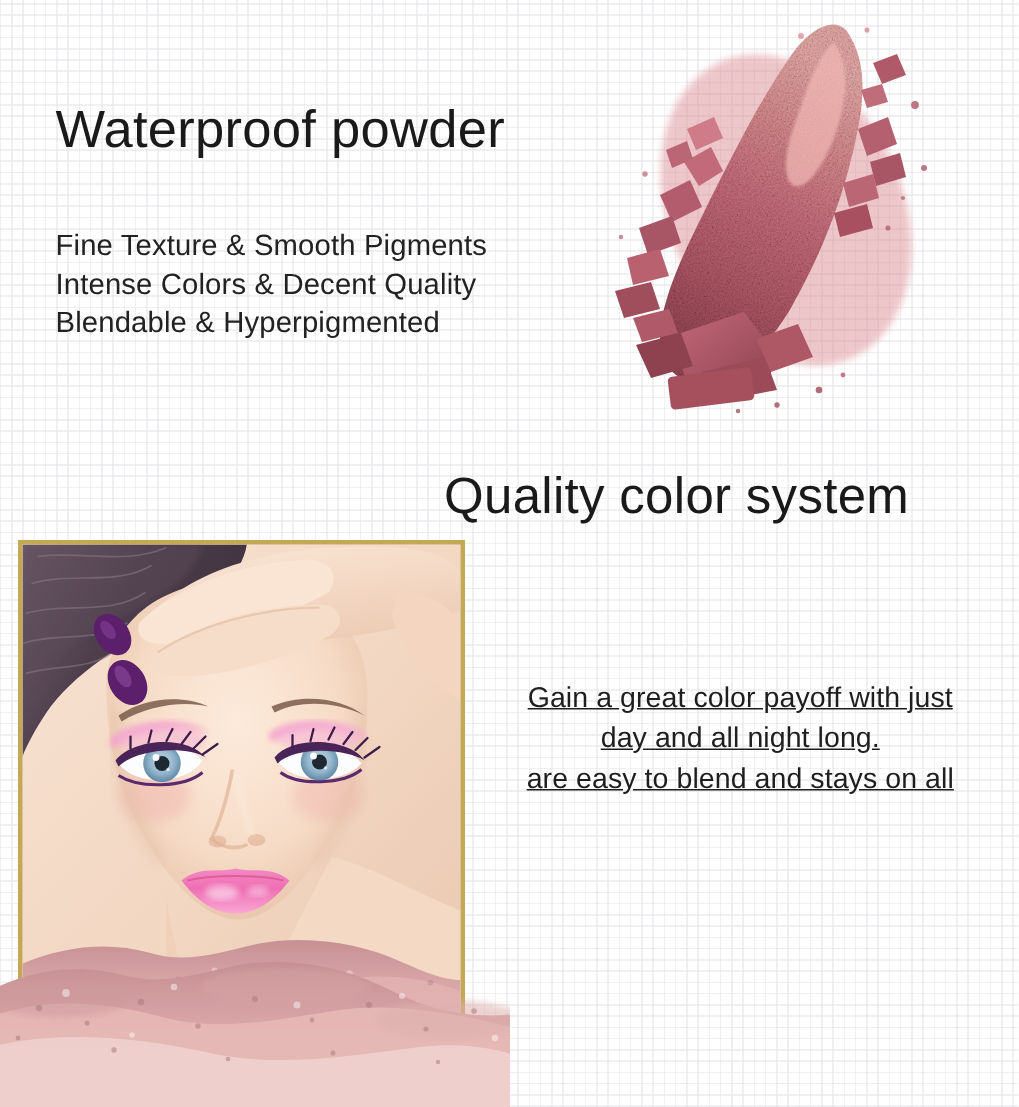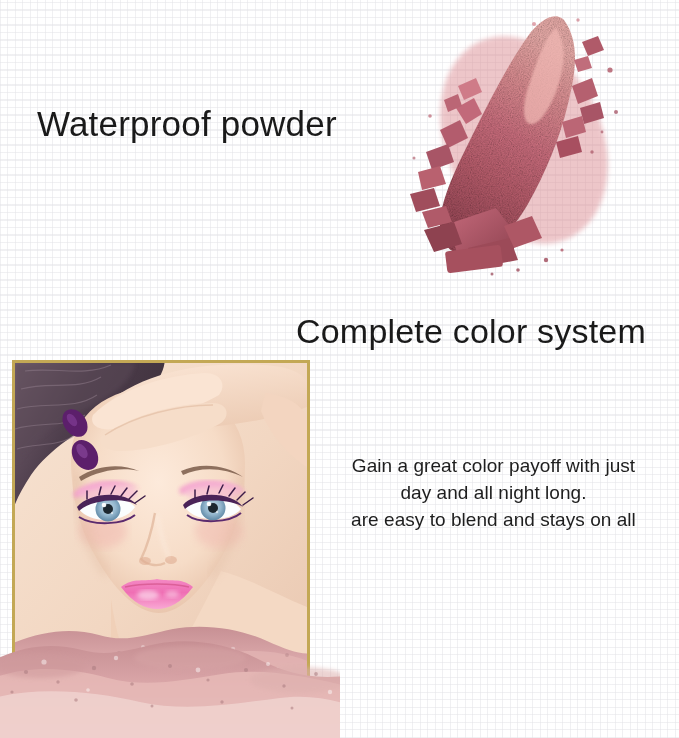--- a/index.html
+++ b/index.html
@@ -33,21 +33,20 @@
   .title-main {
     position: absolute;
     left: 37px;
     top: 68px;
     font-size: 35px;
     font-weight: 400;
     color: #1a1a1a;
     letter-spacing: 0.2px;
     line-height: 1.1;
     white-space: nowrap;
-    margin-top: 37px;
   }
 
   .features {
     position: absolute;
     left: 37px;
     top: 152px;
     font-size: 19.5px;
     font-weight: 400;
     color: #222222;
     line-height: 25.5px;
@@ -71,20 +70,21 @@
     position: absolute;
     left: 316px;
     top: 452px;
     width: 355px;
     font-size: 19px;
     font-weight: 400;
     color: #1e1e1e;
     line-height: 27px;
     text-align: center;
     letter-spacing: 0.05px;
+    text-decoration: underline;
   }
   .paragraph .ln { display: block; white-space: nowrap; }
 
   
   .swatch-wrap {
     position: absolute;
     left: 396px;
     top: 12px;
     width: 250px;
     height: 268px;
@@ -205,22 +205,27 @@
         <circle cx="138" cy="12" r="2.0" fill="#d5818d" opacity="0.7"></circle>
         <circle cx="182" cy="8" r="1.7" fill="#cc7b88" opacity="0.7"></circle>
         <circle cx="96" cy="262" r="1.5" fill="#9a4a5a" opacity="0.75"></circle>
         <circle cx="206" cy="120" r="1.4" fill="#ab5a69" opacity="0.7"></circle>
       </g>
     </svg>
   </div>
 
   <div class="title-main">Waterproof powder</div>
 
-
-  <div class="title-second">Complete color system</div>
+  <div class="features">
+    <div>Fine Texture &amp; Smooth Pigments</div>
+    <div>Intense Colors &amp; Decent Quality</div>
+    <div>Blendable &amp; Hyperpigmented</div>
+  </div>
+
+  <div class="title-second">Quality color system</div>
 
   <div class="paragraph">
     <span class="ln">Gain a great color payoff with just</span>
     <span class="ln">day and all night long.</span>
     <span class="ln">are easy to blend and stays on all</span>
   </div>
 
   <div class="photo-frame">
     <svg class="photo-svg" viewBox="0 0 292 325" preserveAspectRatio="xMidYMid slice">
       <defs>

